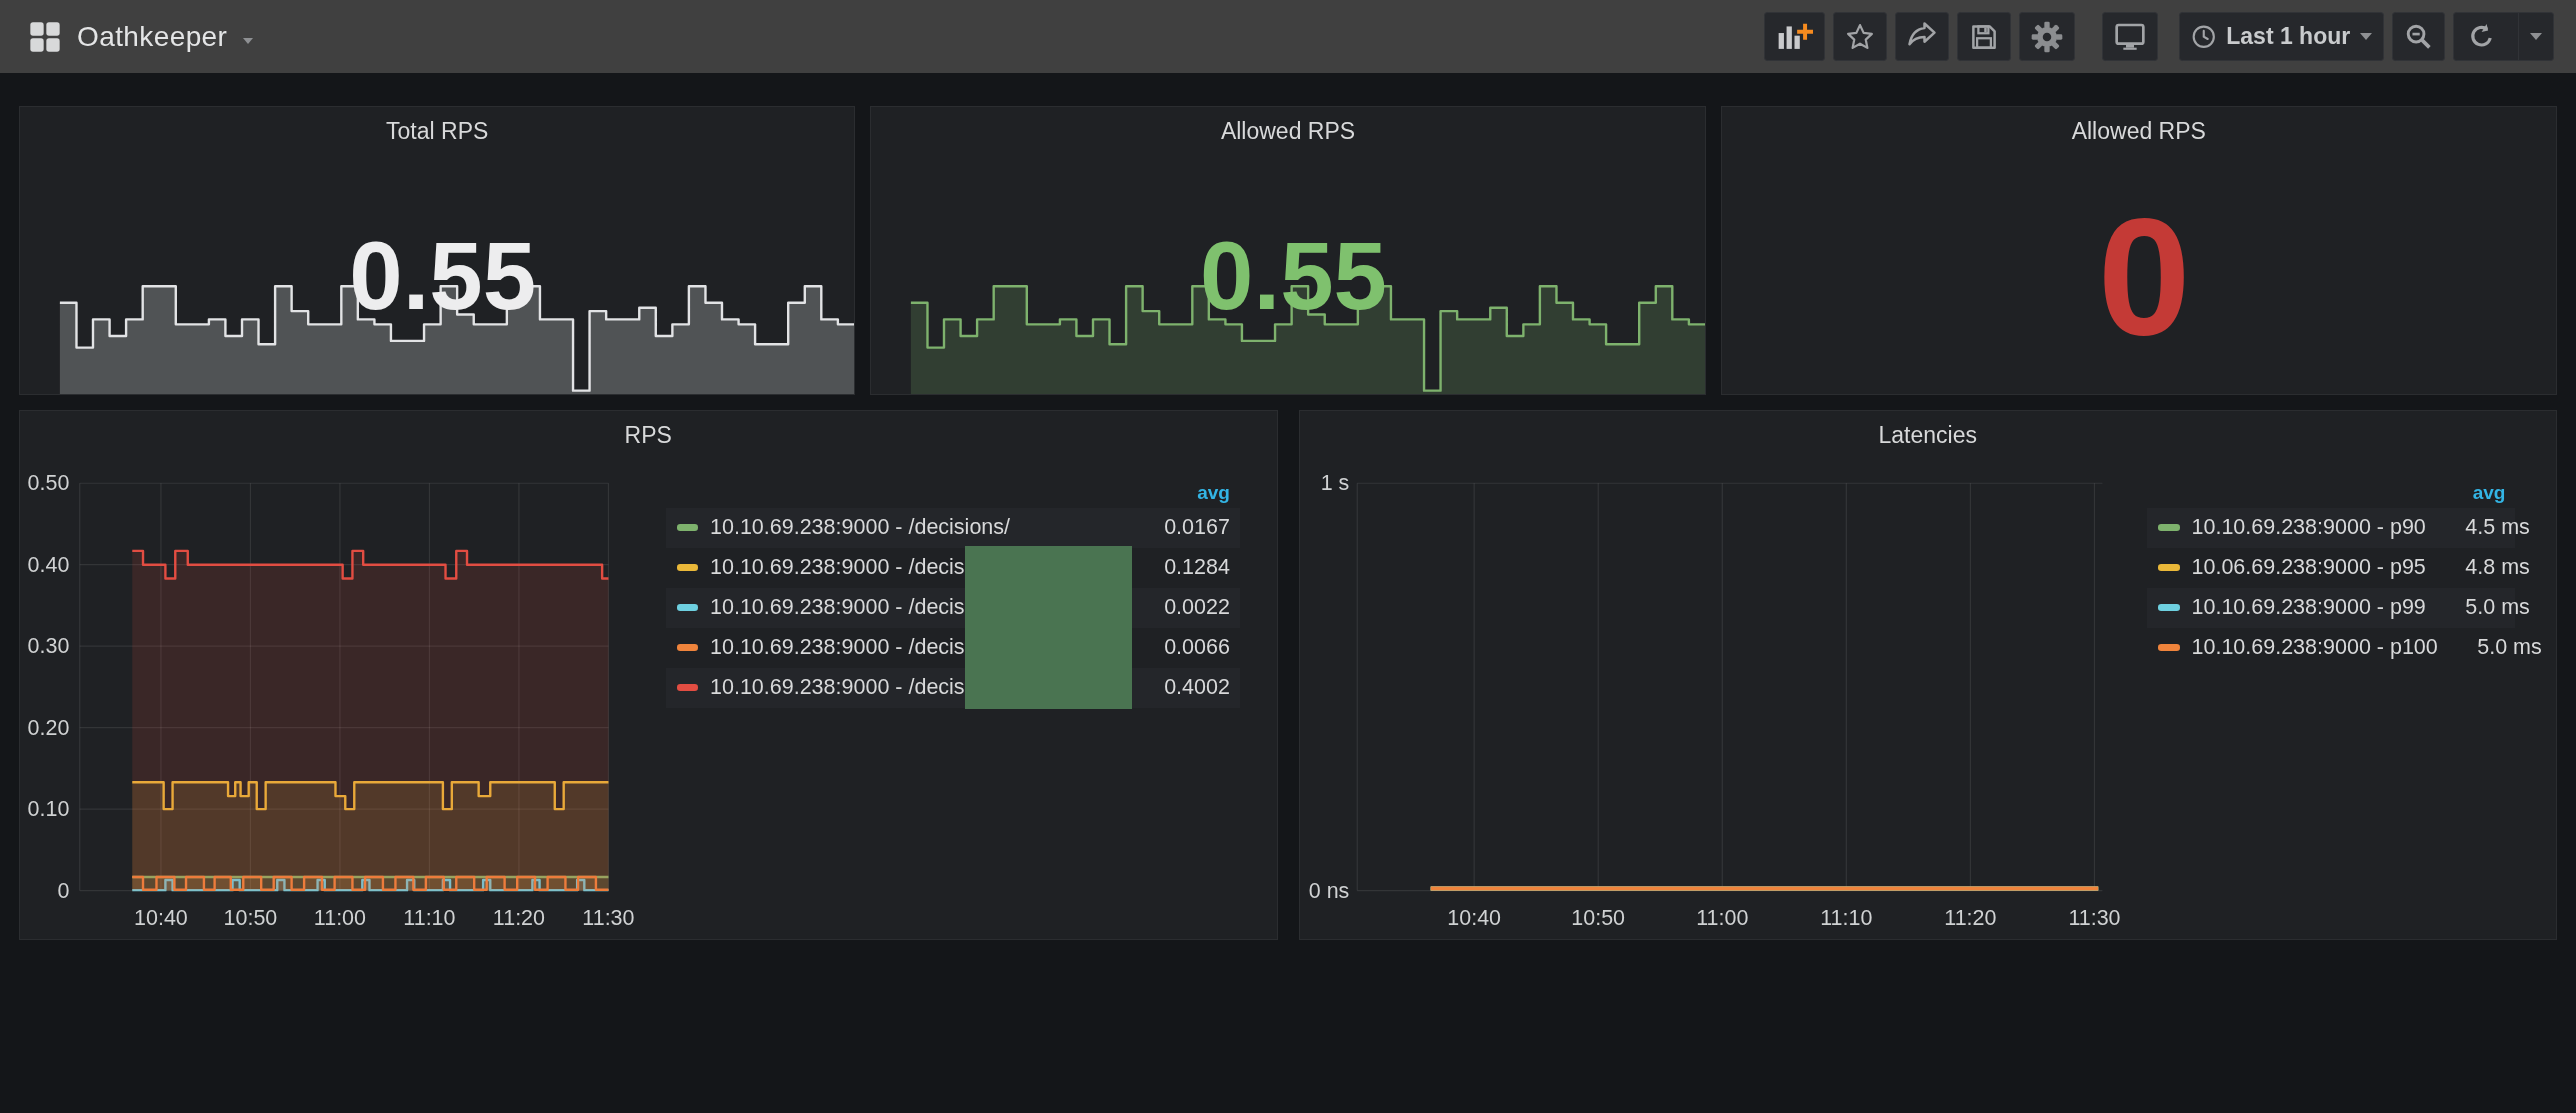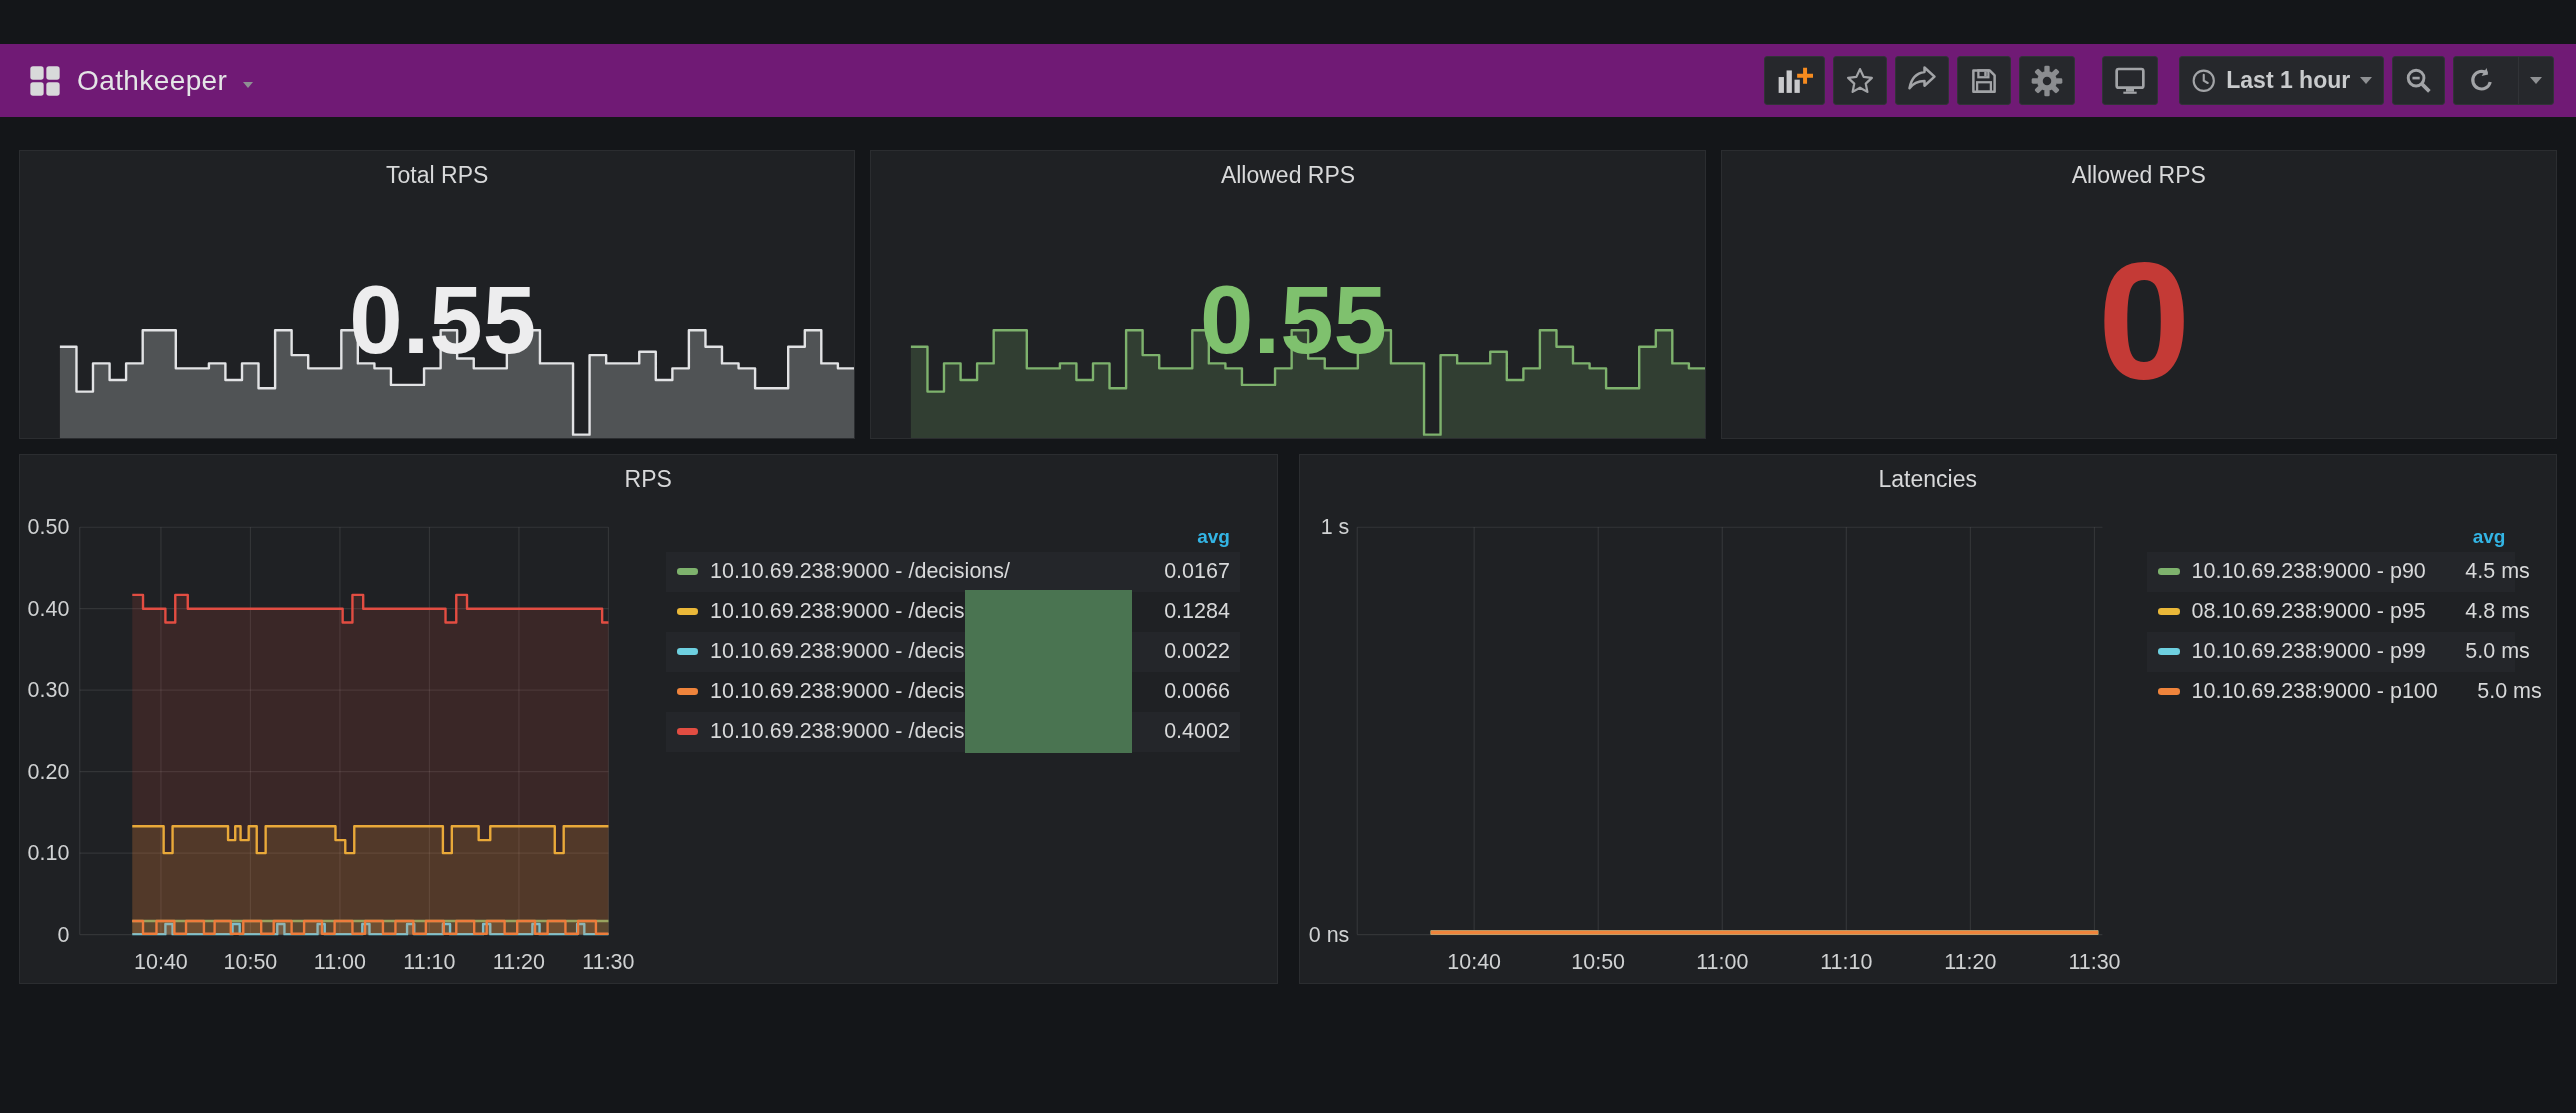--- a/index.html
+++ b/index.html
@@ -1,21 +1,21 @@
 <!DOCTYPE html>
 <html style="font-size:12.8px"><head>
 <meta charset="utf-8">
 <style>
   * { margin:0; padding:0; box-sizing:border-box; }
   html,body { width:2576px; height:1113px; overflow:hidden; background:#141619;
               font-family:"Liberation Sans", sans-serif; }
 
   
   .navbar { height:73px; display:flex; align-items:center; justify-content:space-between;
-            padding:0 22px 0 29px; background:#701a75;margin-top:44px; }
+            padding:0 22px 0 29px; background:#404040; }
   .nav-left { display:flex; align-items:center; gap:16px; cursor:pointer; }
   .dash-title { font-size:28px; font-weight:500; color:#e4e5e6; letter-spacing:0.4px; }
   .caret { width:0; height:0; border-left:6.4px solid transparent; border-right:6.4px solid transparent;
            border-top:7.2px solid #8e9093; display:inline-block; }
   .caret.small { border-left-width:5.6px; border-right-width:5.6px; border-top-width:6.4px; margin-top:8px; }
   .nav-right { display:flex; align-items:center; }
   .tbtn { height:49px; min-width:53px; background:#26282c; border:0.8px solid #313337; border-radius:3.2px;
           display:flex; align-items:center; justify-content:center; gap:9.6px; cursor:pointer;
           margin-left:8px; padding:0 11px; color:#a2a4a7; }
   .tbtn.first { margin-left:0; }
@@ -310,21 +310,21 @@
         </svg>
       <div id="lat-legend" class="legend legend-lat">
           <div class="legend-header">avg</div>
           <div class="legend-row stripe">
             <span class="swatch" style="background: rgb(126, 178, 109);"></span>
             <span class="lname">10.10.69.238:9000 - p90</span>
             <span class="lavg">4.5 ms</span>
           </div>
           <div class="legend-row">
             <span class="swatch" style="background: rgb(234, 184, 57);"></span>
-            <span class="lname">08.10.69.238:9000 - p95</span>
+            <span class="lname">10.06.69.238:9000 - p95</span>
             <span class="lavg">4.8 ms</span>
           </div>
           <div class="legend-row stripe">
             <span class="swatch" style="background: rgb(110, 208, 224);"></span>
             <span class="lname">10.10.69.238:9000 - p99</span>
             <span class="lavg">5.0 ms</span>
           </div>
           <div class="legend-row">
             <span class="swatch" style="background: rgb(239, 132, 60);"></span>
             <span class="lname">10.10.69.238:9000 - p100</span>

